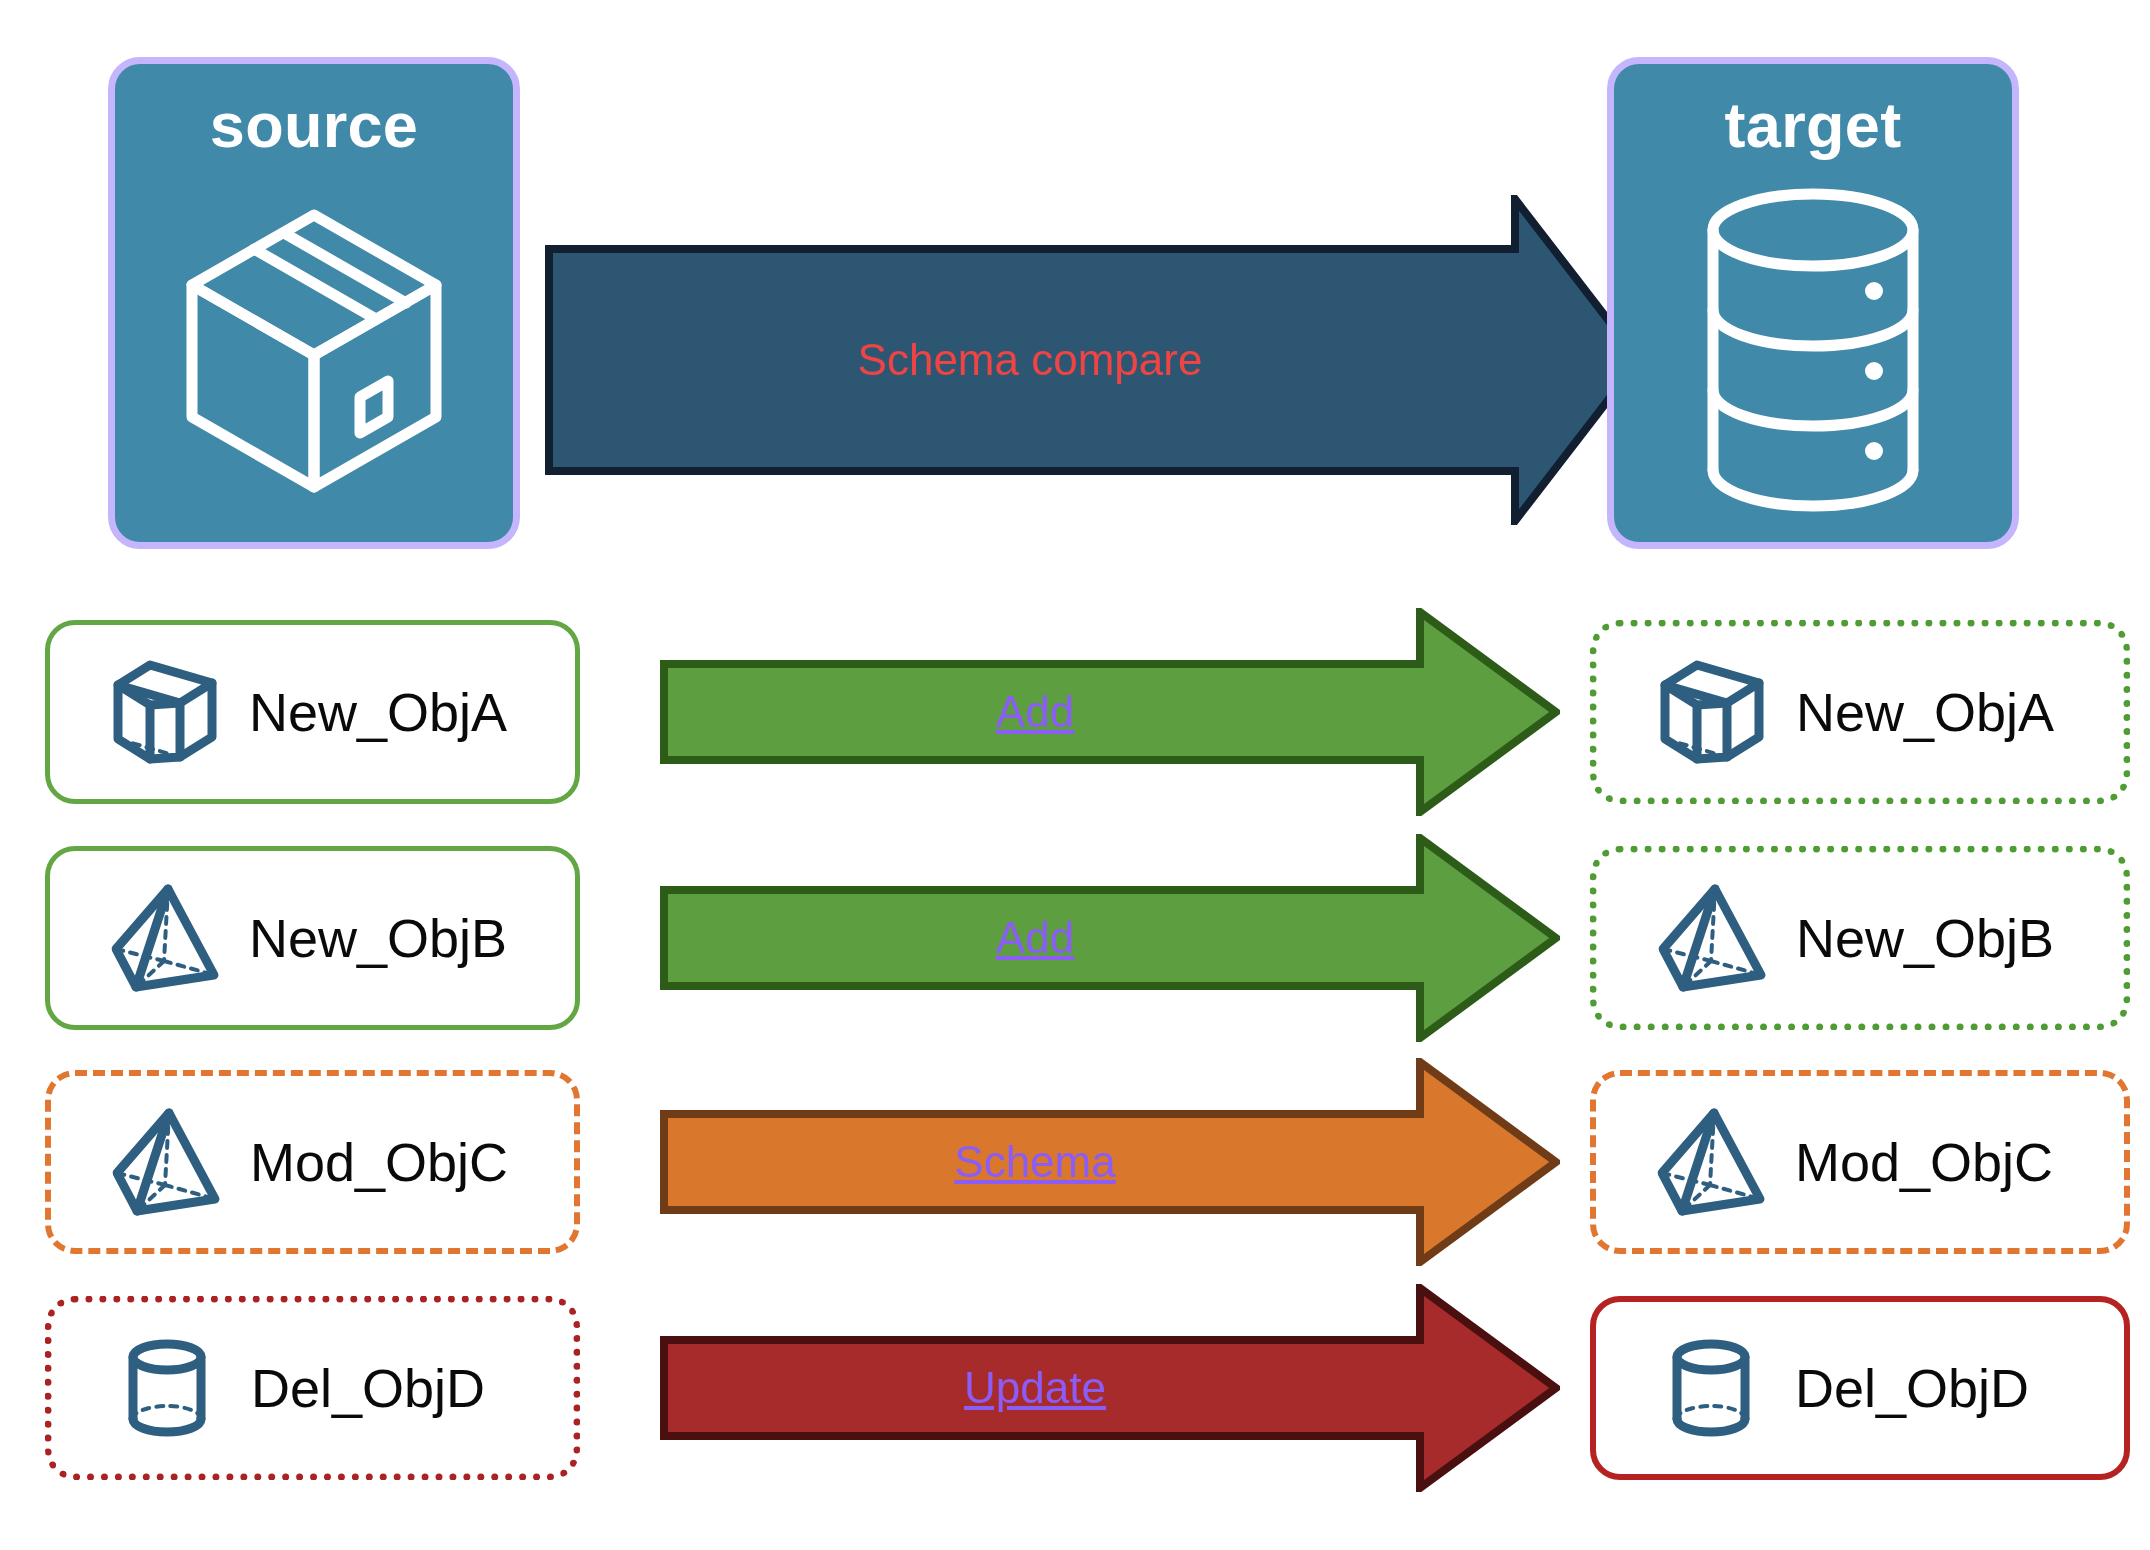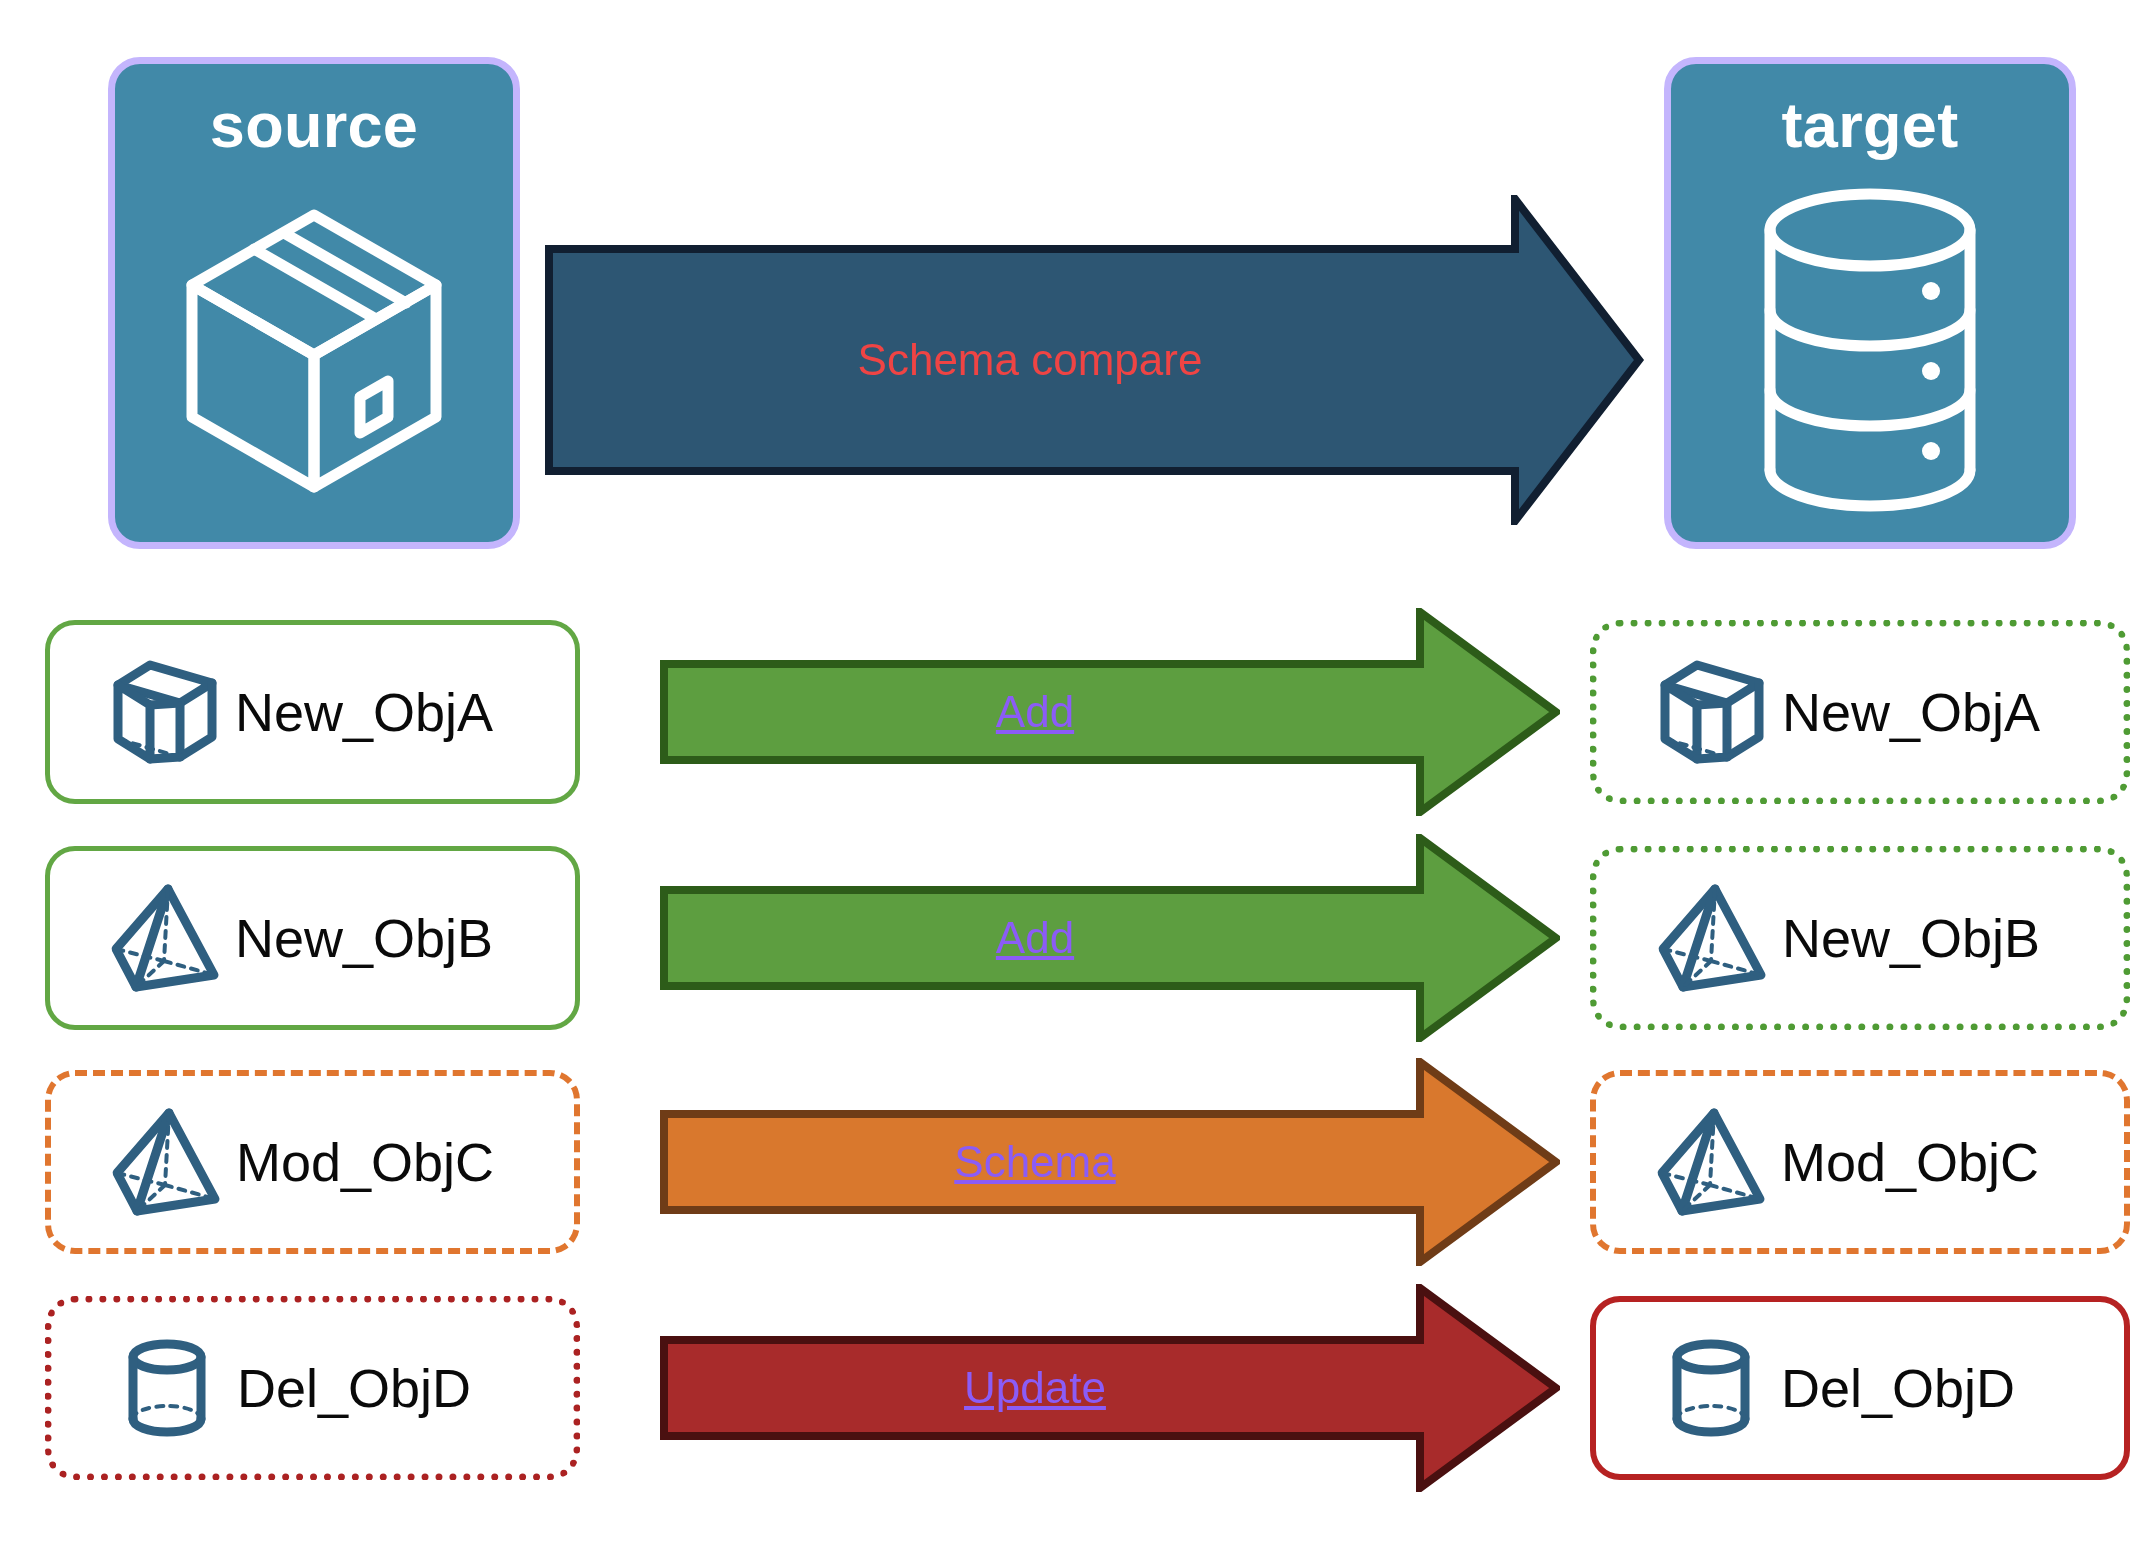--- a/index.html
+++ b/index.html
@@ -11,21 +11,21 @@
   .endpoint{
     position:absolute;
     width:412px;height:492px;
     border-radius:32px;
     background:#4189a8;
     border:7px solid #c4b5fd;
     box-sizing:border-box;
     display:flex;flex-direction:column;align-items:center;
   }
   #source-panel{left:108px;top:57px;}
-  #target-panel{left:1664px;top:57px;align-items:center;}
+  #target-panel{left:1607px;top:57px;align-items:center;}
   .endpoint-title{
     margin-top:30px;
     font-size:63px;font-weight:bold;color:#ffffff;
     letter-spacing:.3px;line-height:1;
   }
   .endpoint-art{flex:1;display:flex;align-items:center;justify-content:center;width:100%;}
 
   
   #schema-arrow{position:absolute;left:545px;top:195px;width:1100px;height:330px;}
   #schema-arrow .lbl{
@@ -51,21 +51,21 @@
   .obj-box.right{left:1590px;width:540px;}
 
   .bd-solid-green {border:5px solid #62a744;}
   .bd-dotted-green{border:7px dotted #4f9b34;}
   .bd-dashed-orange{border:6px dashed #e0762f;}
   .bd-dotted-red  {border:7px dotted #ab2222;}
   .bd-solid-red   {border:6px solid #b62222;}
 
   .obj-icon{width:125px;margin-left:52px;flex:0 0 auto;display:flex;
             align-items:center;justify-content:center;}
-  .obj-label{font-size:54px;color:#0a0a0a;margin-left:8px;white-space:nowrap;text-align:center;}
+  .obj-label{font-size:54px;color:#0a0a0a;margin-left:22px;white-space:nowrap;text-align:center;}
 
   
   .action-arrow{position:absolute;top:-4px;left:660px;width:900px;height:208px;}
   .action-arrow .lbl{
     position:absolute;left:5px;top:0;width:740px;height:208px;
     display:flex;align-items:center;justify-content:center;
     font-size:44px;color:#8b5cf6;pointer-events:none;text-decoration:underline;
   }
 </style>
 </head>

